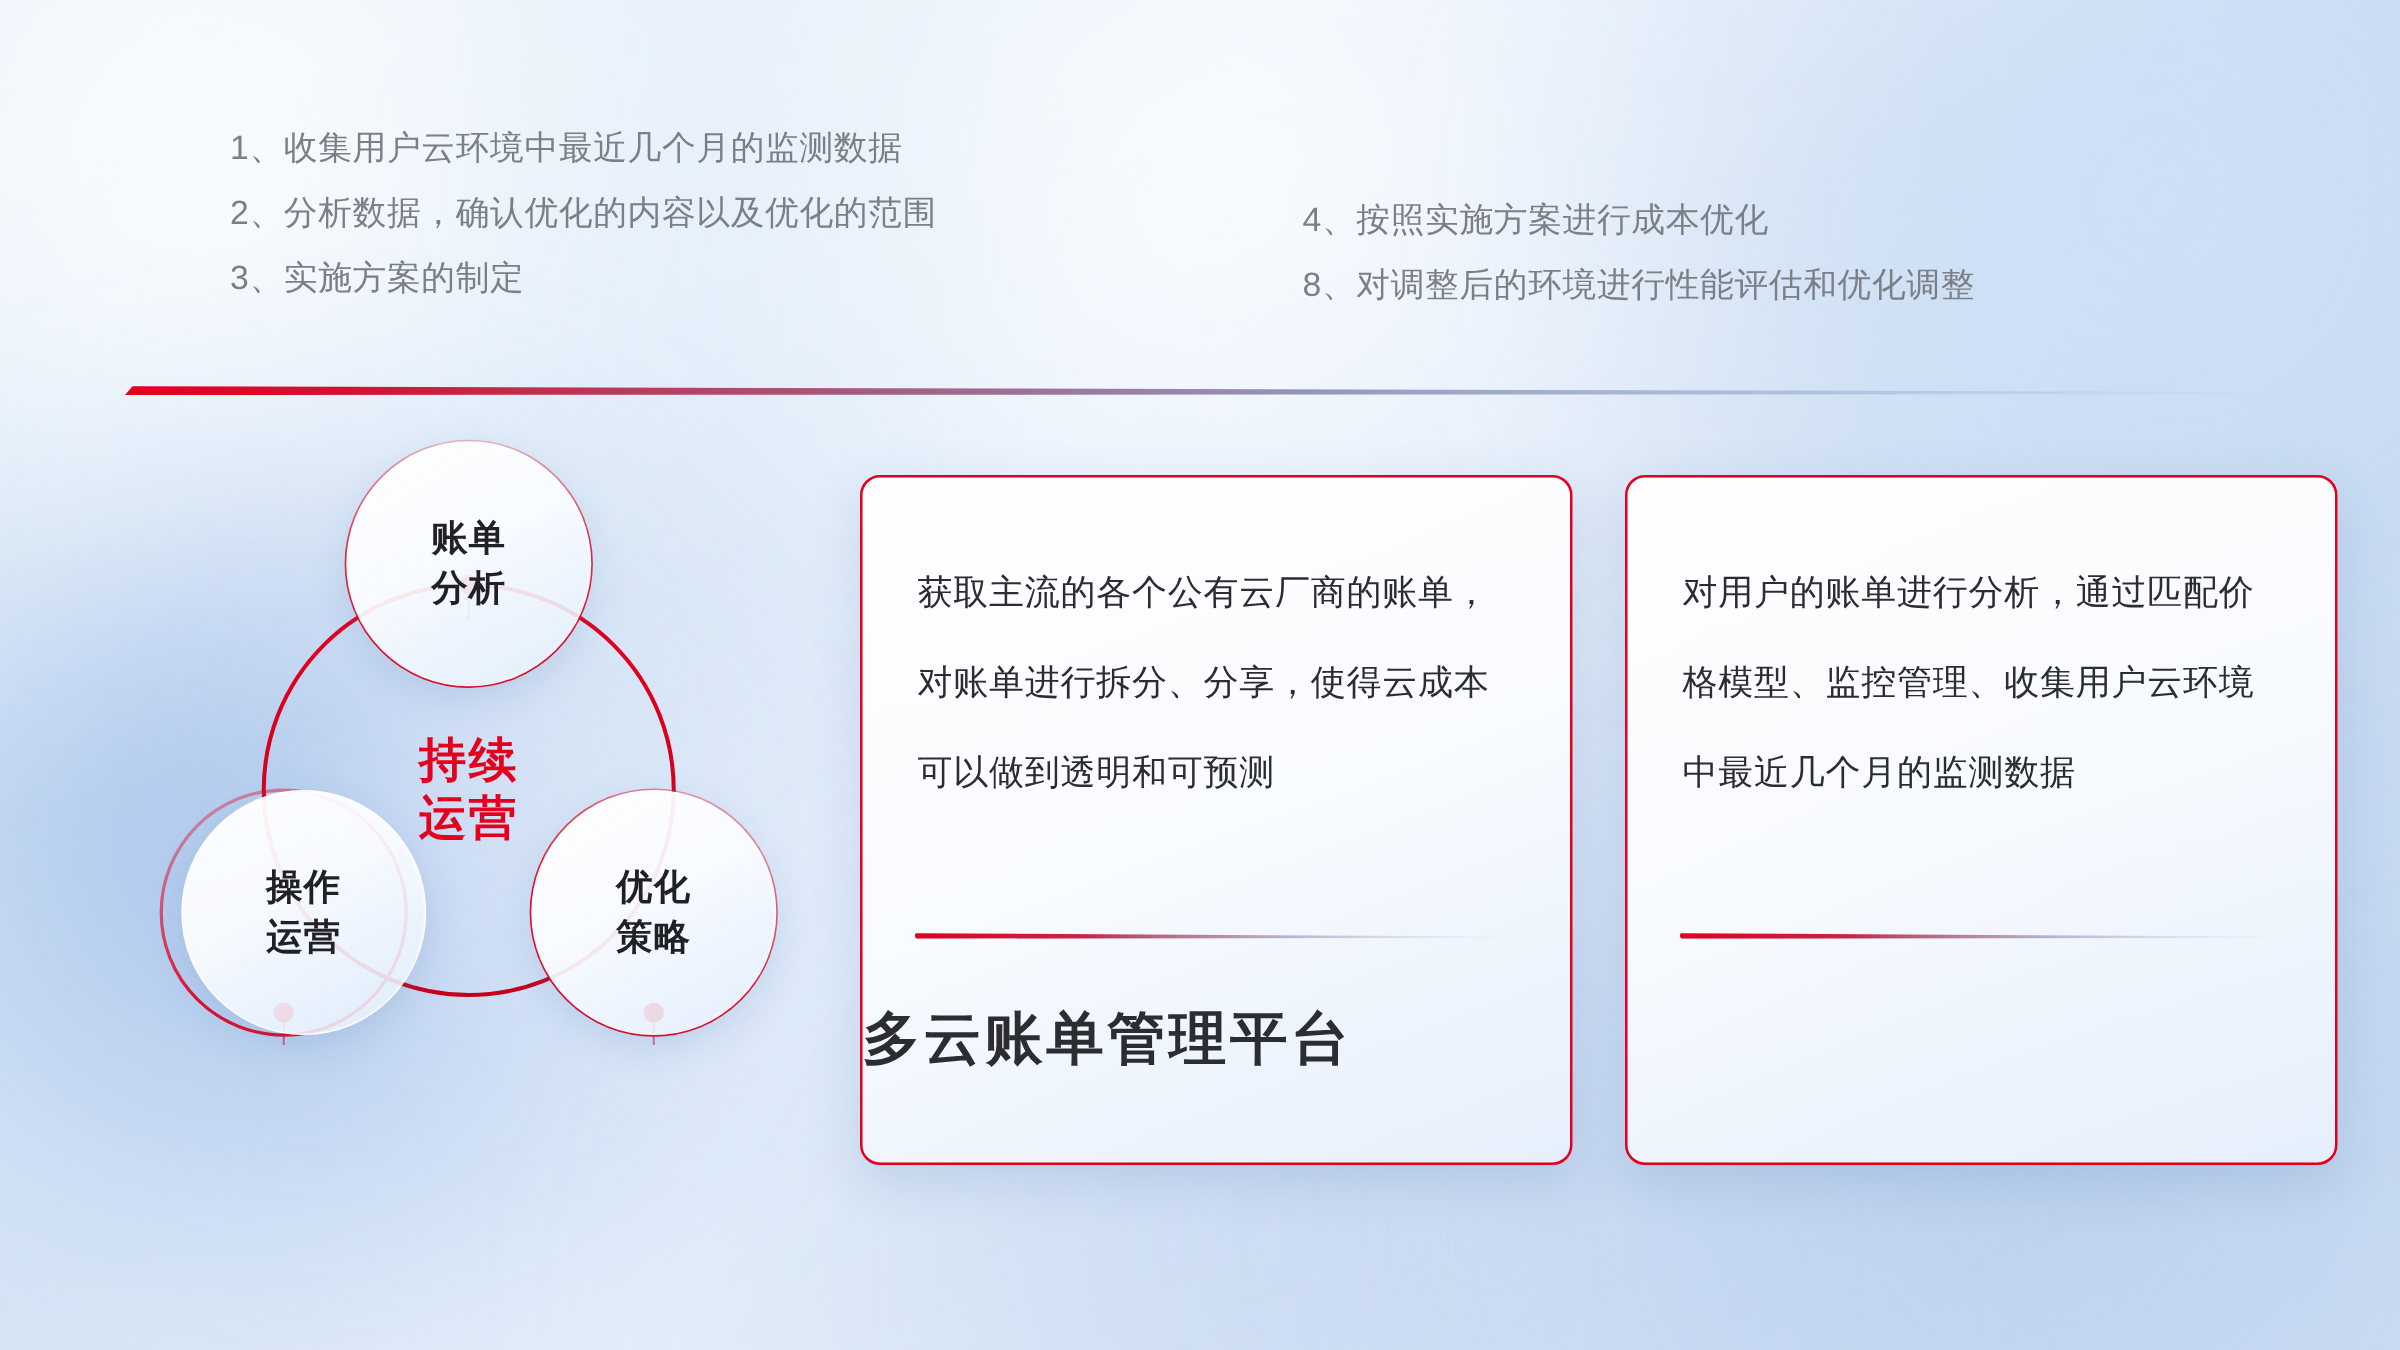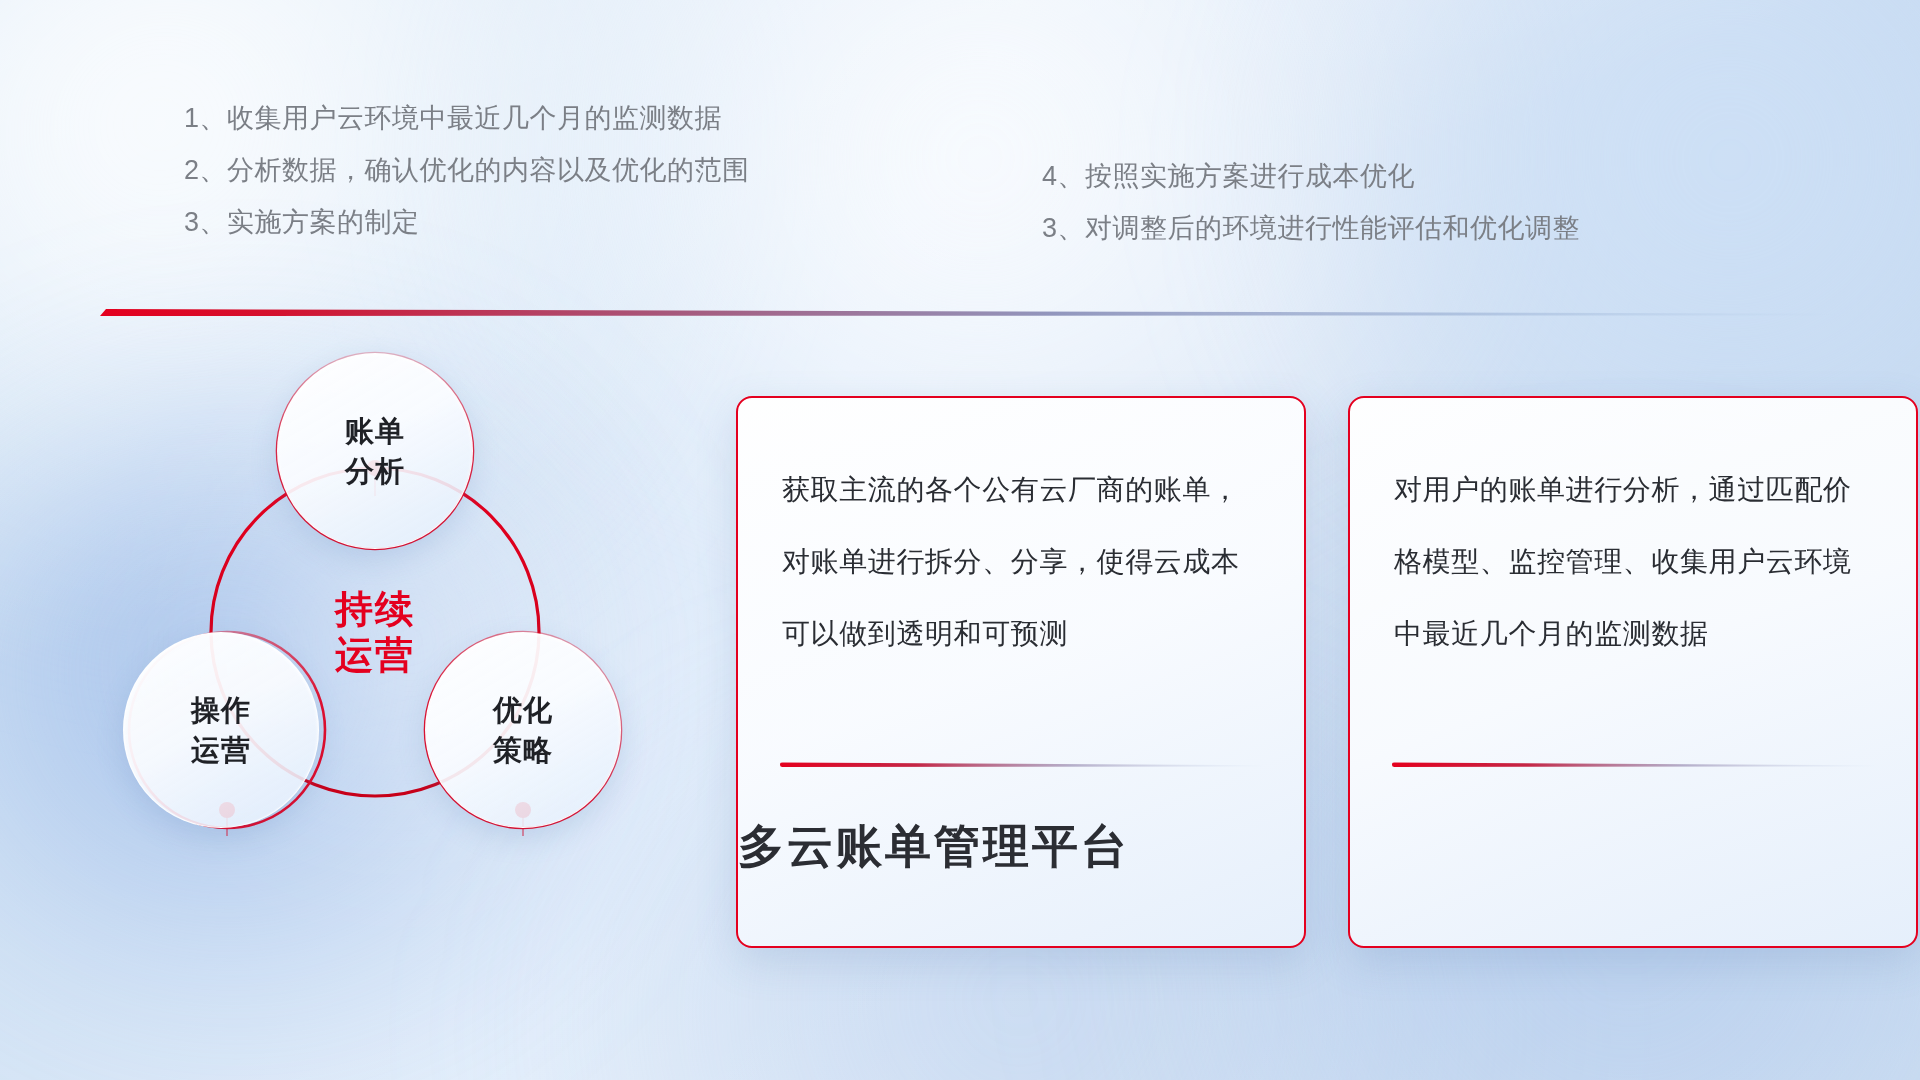--- a/index.html
+++ b/index.html
@@ -54,37 +54,36 @@
     background:linear-gradient(150deg, rgba(255,255,255,.97) 0%, rgba(250,252,255,.93) 45%, rgba(226,238,252,.86) 100%);
     border:1px solid rgba(255,255,255,.9);
     box-shadow:0 10px 28px rgba(90,130,185,.20), inset 0 1px 3px rgba(255,255,255,.95);
     display:flex; align-items:center; justify-content:center;
   }
   .lobe-label{
     text-align:center; font-weight:700; font-size:29px; line-height:40px;
     color:#1f2126; letter-spacing:1px;
   }
   #lobe-top{ left:182px; top:3px; width:196px; height:196px; }
-  #lobe-bl { left: 28px; top:282px; width:196px; height:196px; }
+  #lobe-bl { left: 50px; top:282px; width:196px; height:196px; }
   #lobe-br { left:330px; top:282px; width:196px; height:196px; }
   #venn-core{
     position:absolute; left:140px; top:142px; width:280px; height:280px;
     color:#e4001f; font-weight:800; font-size:38px; line-height:46px;
     text-align:center; display:flex; align-items:center; justify-content:center;
     letter-spacing:2px;
   }
 
   
   .card{
-    position:absolute; top:396px; width:570px; height:552px;
+    position:absolute; top:380px; width:570px; height:552px;
     border:2px solid #e4001f; border-radius:16px;
     background:linear-gradient(160deg, rgba(255,255,255,.97) 0%, rgba(250,252,255,.95) 48%, rgba(232,241,252,.92) 100%);
     box-shadow:0 14px 40px rgba(80,115,170,.18);
     padding:56px 44px 0 44px;
-    margin-left:48px;
   }
   #card-1{ left:688px; }
   #card-2{ left:1300px; }
   .card-body{
     font-size:28px; line-height:72px; color:#2a2d33; letter-spacing:.6px;
   }
   .card-rule{ position:absolute; left:42px; right:42px; top:364px; height:5px; border-radius:3px; }
   .card-title{
     position:absolute; left:0; right:0; top:418px; text-align:left;
     font-size:48px; font-weight:800; color:#2b2d33; letter-spacing:3px;
@@ -107,21 +106,21 @@
 </div>
 
 <ul class="steps" id="steps-left">
   <li>1、收集用户云环境中最近几个月的监测数据</li>
   <li>2、分析数据，确认优化的内容以及优化的范围</li>
   <li>3、实施方案的制定</li>
 </ul>
 
 <ul class="steps" id="steps-right">
   <li>4、按照实施方案进行成本优化</li>
-  <li>3、对调整后的环境进行性能评估和优化调整</li>
+  <li>8、对调整后的环境进行性能评估和优化调整</li>
 </ul>
 
 <svg id="divider" viewBox="0 0 1740 18" preserveAspectRatio="none">
   <defs>
     <linearGradient id="divGrad" x1="0" y1="0" x2="1" y2="0">
       <stop offset="0" stop-color="#e4001f" stop-opacity="1"></stop>
       <stop offset="0.10" stop-color="#d4112e" stop-opacity="1"></stop>
       <stop offset="0.33" stop-color="#a14b71" stop-opacity=".92"></stop>
       <stop offset="0.55" stop-color="#7a7fae" stop-opacity=".80"></stop>
       <stop offset="0.78" stop-color="#8aa2ca" stop-opacity=".50"></stop>

